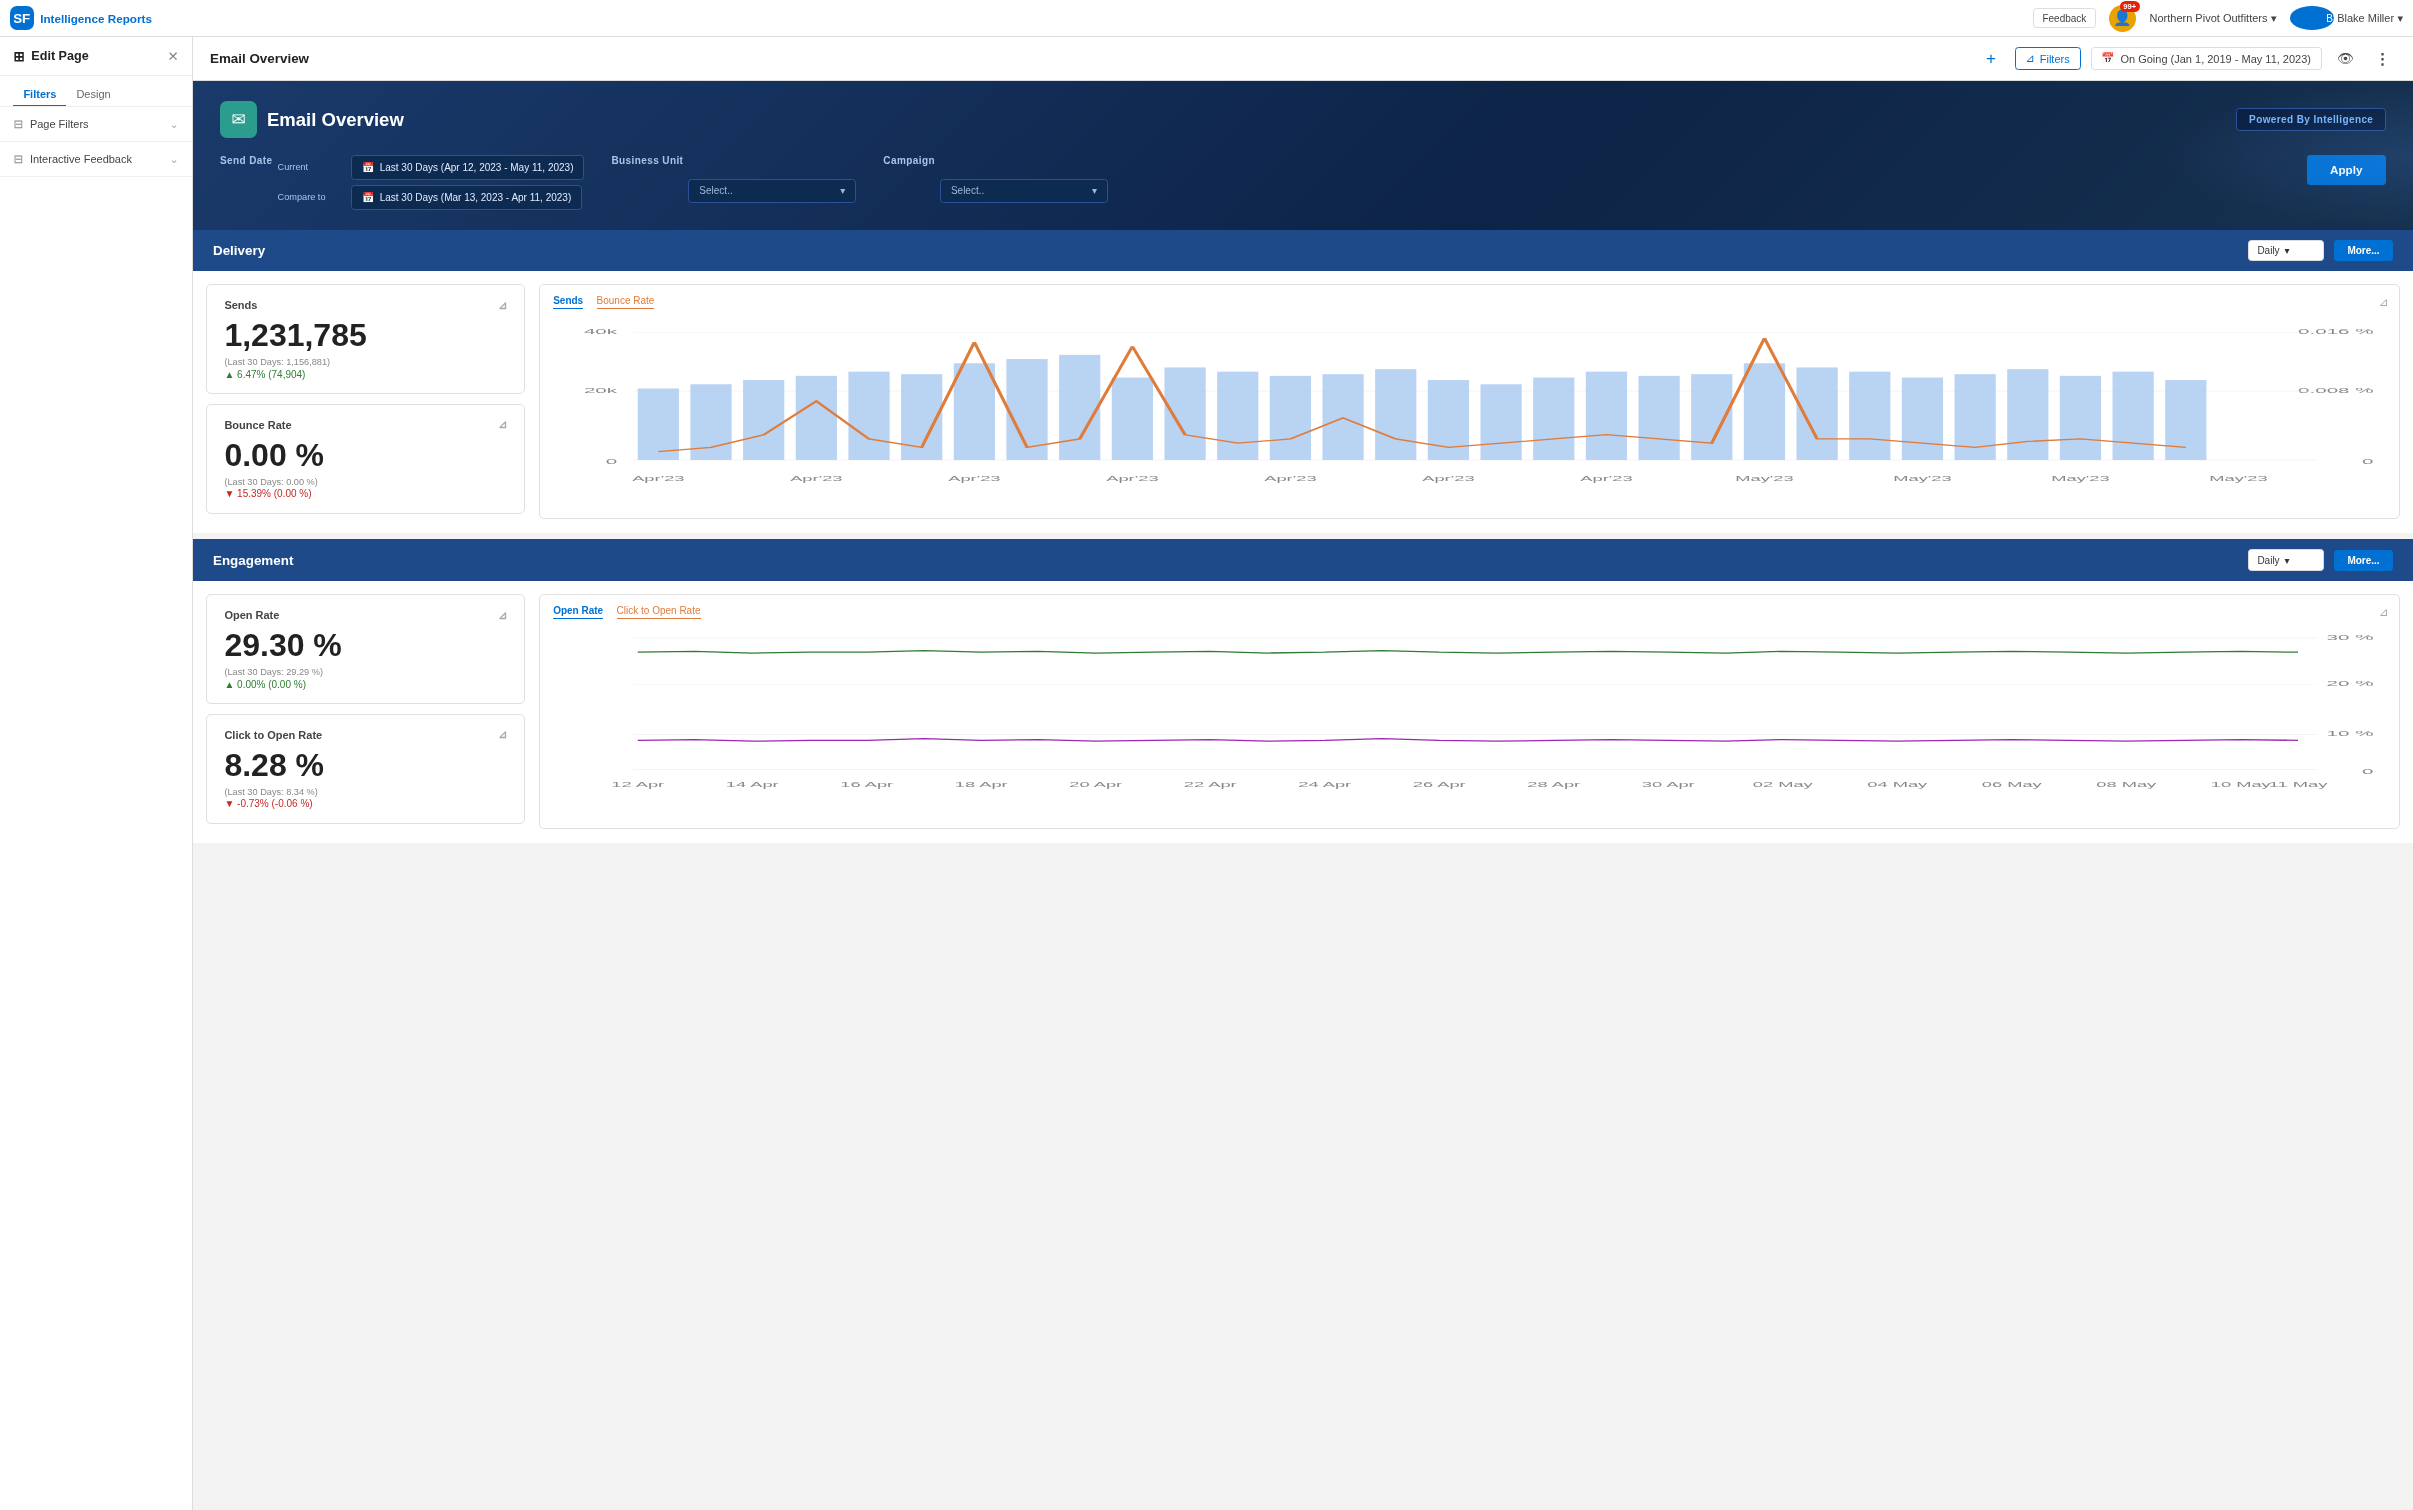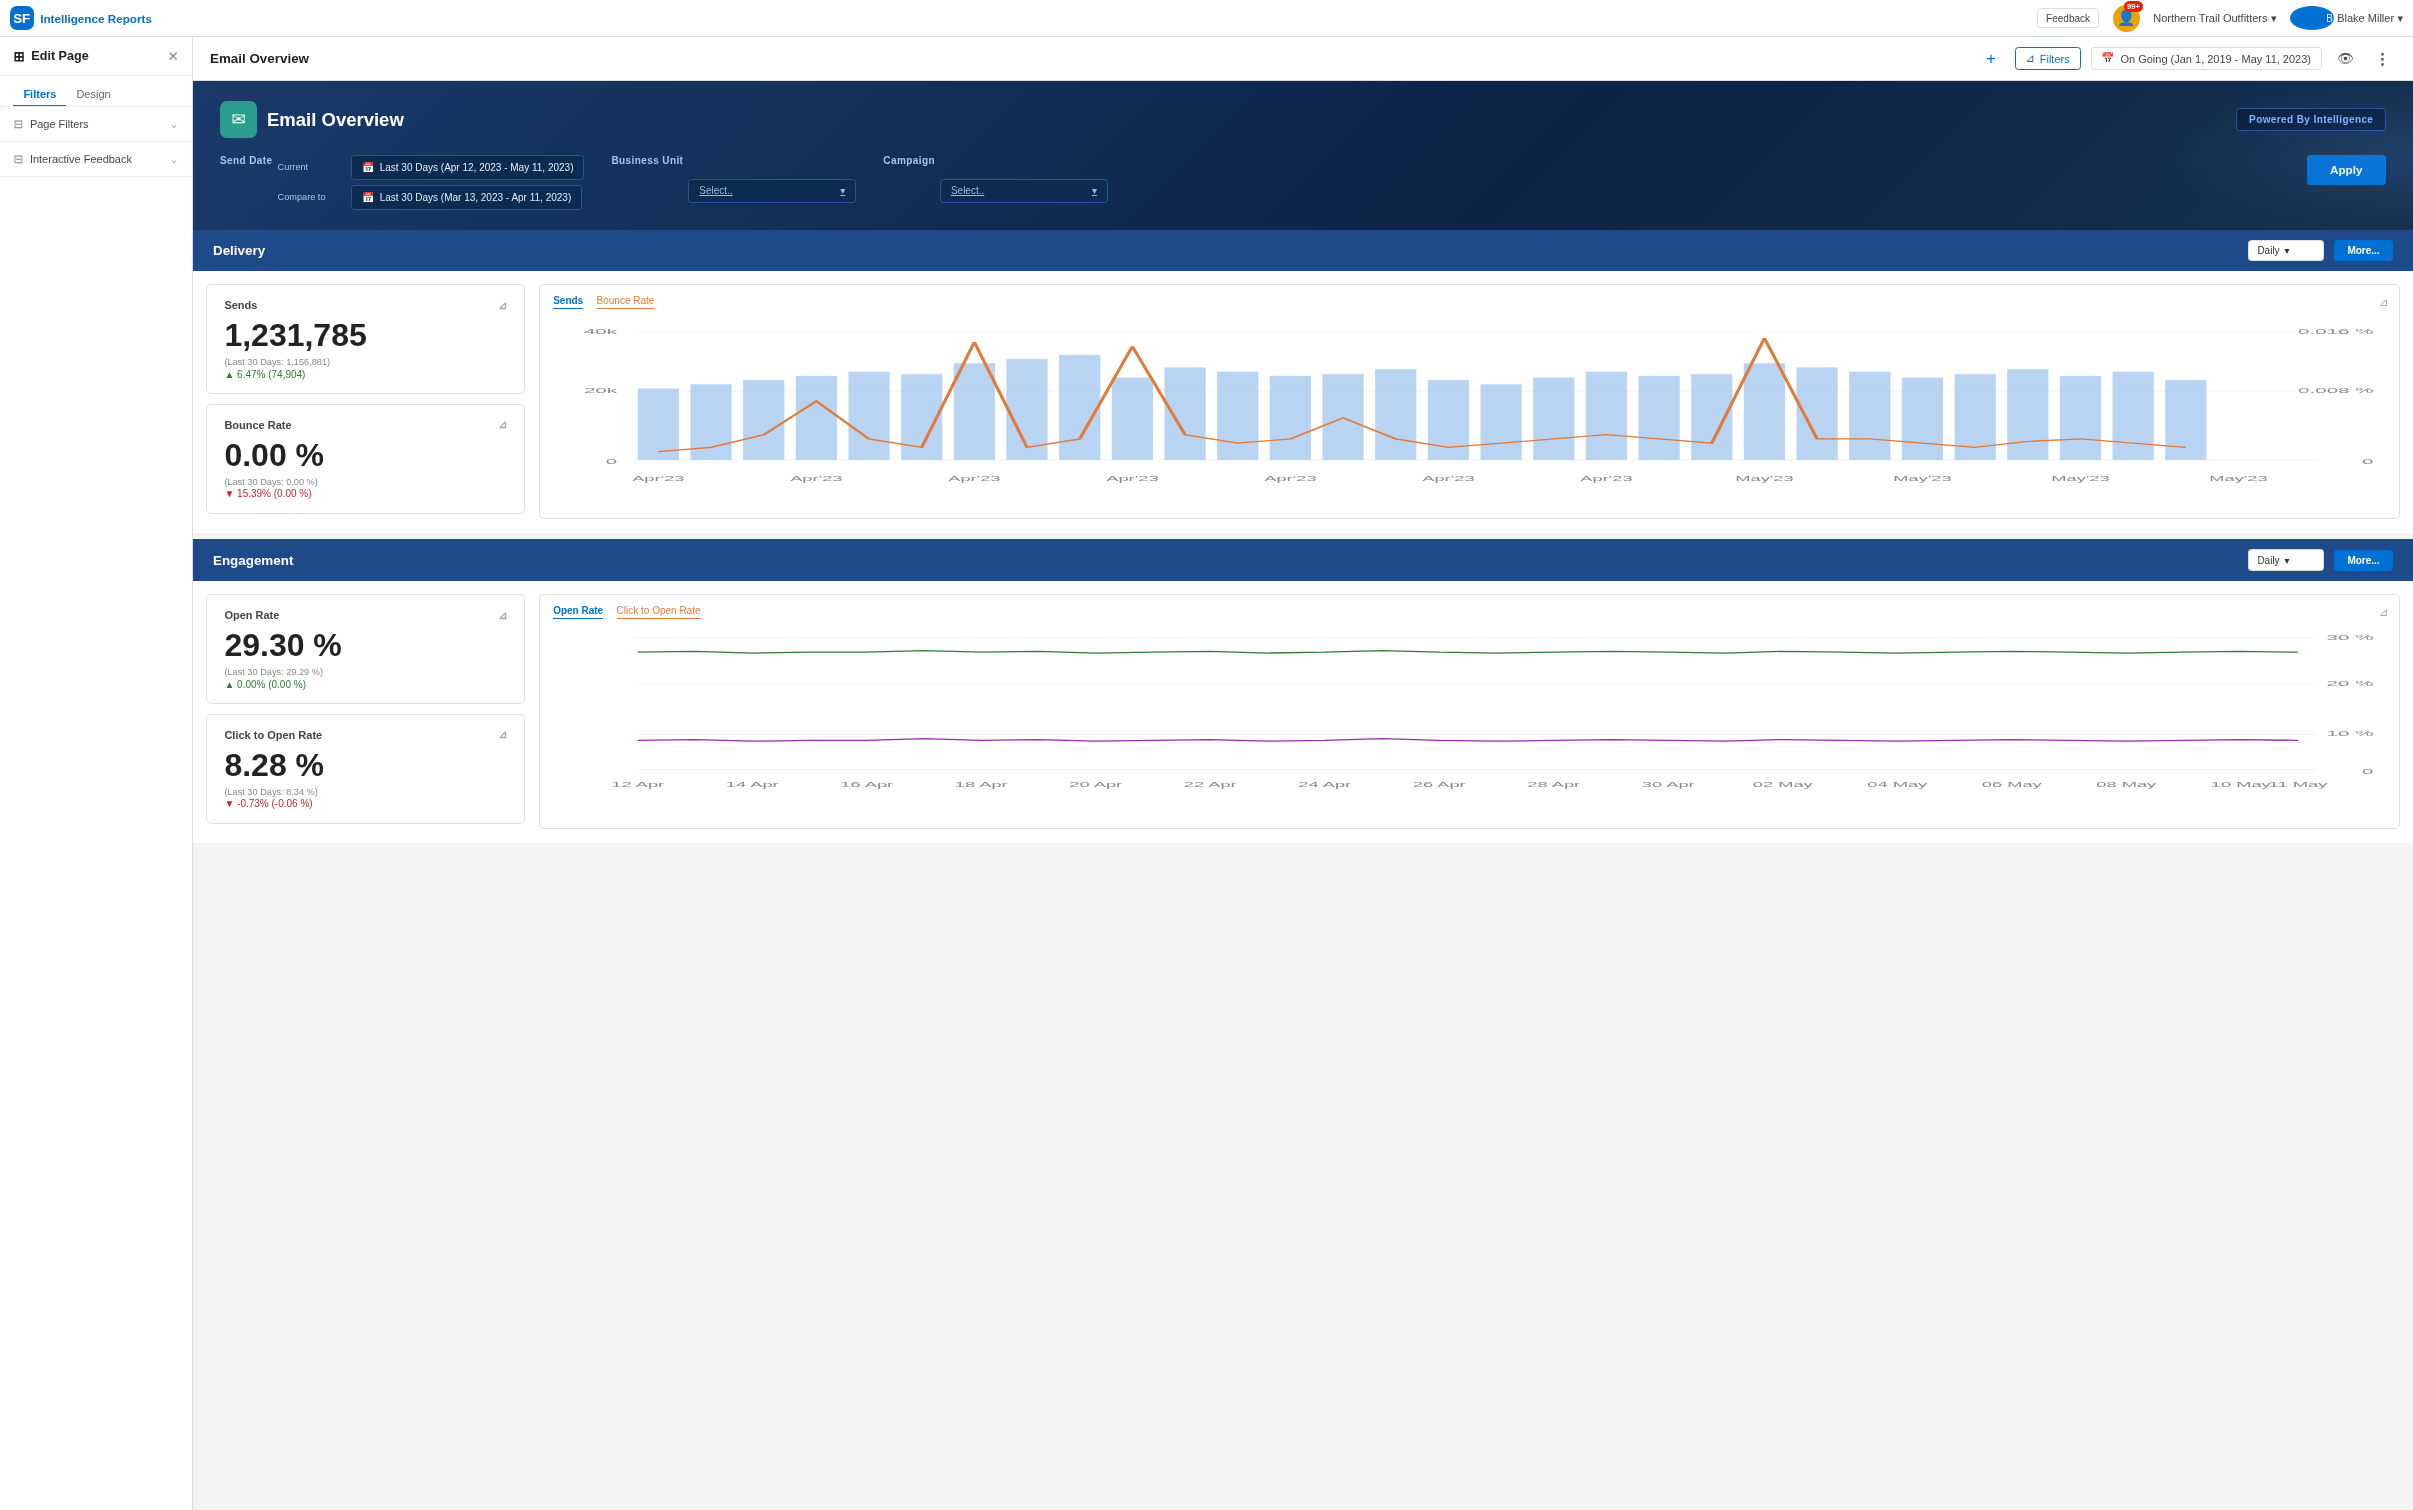--- a/index.html
+++ b/index.html
@@ -289,21 +289,20 @@
     .select-input {
       background: #0d2a50;
       border: 0.8px solid #2a5298;
       border-radius: 3.4px;
       color: #9cb8d8;
       padding: 5.9px 10px;
       font-size: 10px;
       display: flex; align-items: center; justify-content: space-between;
       min-width: 168px;
       cursor: pointer;
-      text-decoration: underline;
     }
     .apply-btn {
       background: #0070d2;
       color: #fff;
       border: none;
       border-radius: 3.4px;
       padding: 8.4px 23.5px;
       font-size: 11.7px;
       font-weight: 600;
       cursor: pointer;
@@ -450,21 +449,21 @@
     <div class="sf-icon">SF</div>
     <span>Intelligence Reports</span>
   </div>
   <div class="nav-right">
     <button class="feedback-btn">Feedback</button>
     <div class="notification-badge">
       <div class="badge-icon">👤</div>
       <span class="badge-count">99+</span>
     </div>
     <div class="org-selector">
-      <span>Northern Trail Outfitters</span>
+      <span>Northern Pivot Outfitters</span>
       <span>▾</span>
     </div>
     <div class="user-selector">
       <div class="user-avatar">BM</div>
       <span>Blake Miller</span>
       <span>▾</span>
     </div>
   </div>
 </div>
 

